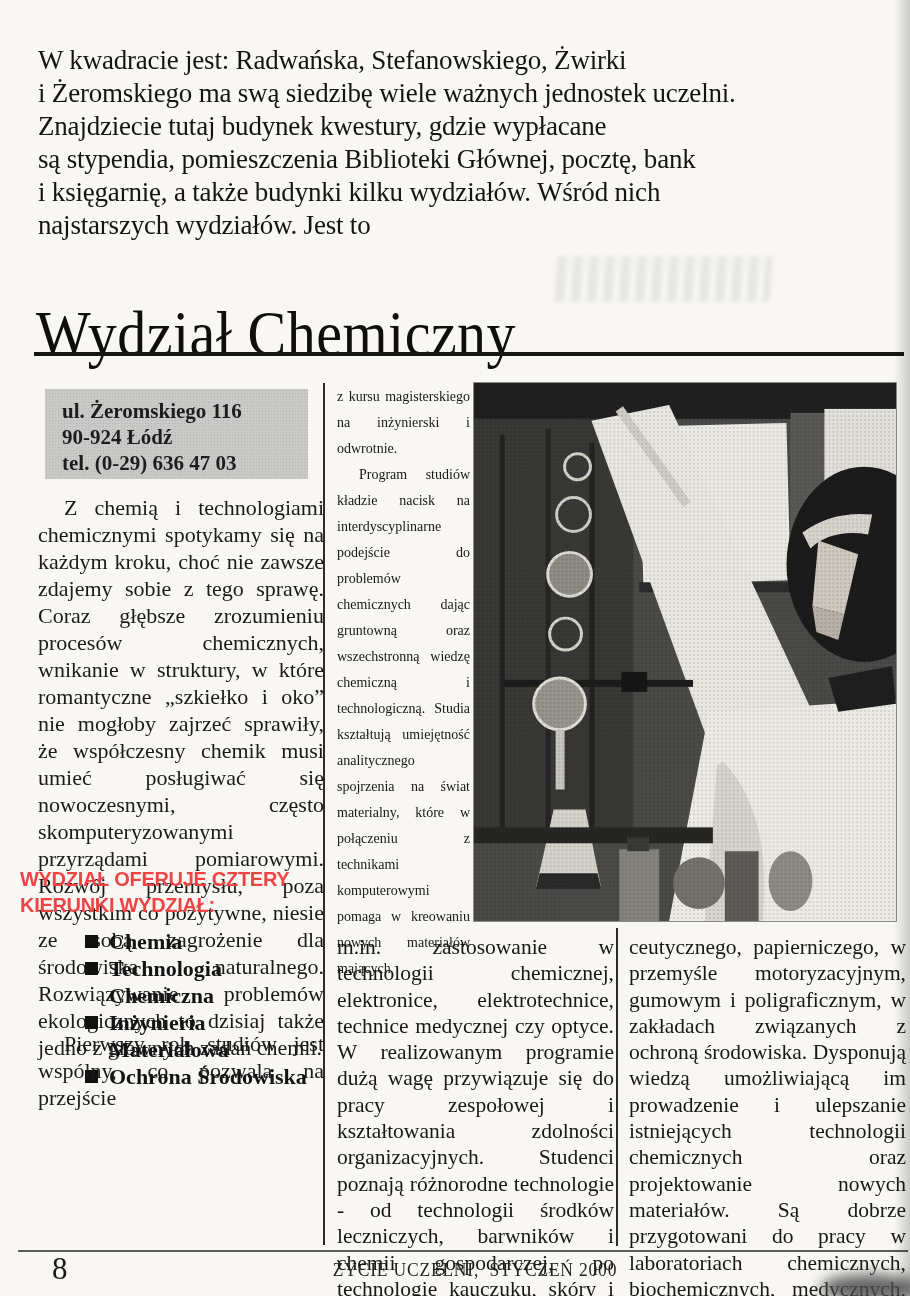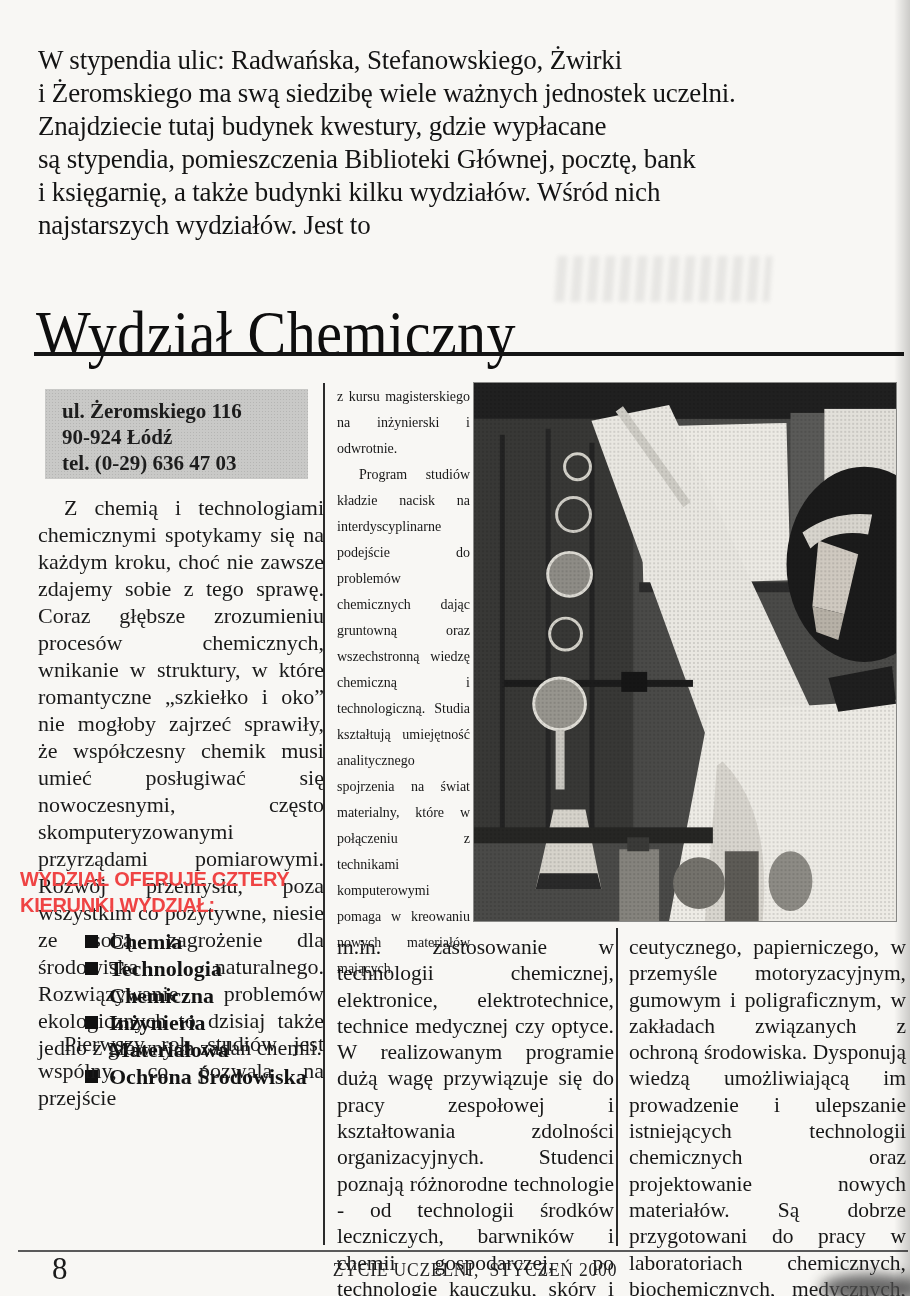--- a/index.html
+++ b/index.html
@@ -87,21 +87,21 @@
     position:absolute;right:-10px;bottom:-6px;width:100px;height:28px;
     background:#4c4c4c;border-radius:50%;filter:blur(7px);opacity:.85;
   }
 </style>
 </head>
 <body>
 
 <div class="page">
 
   <div class="intro body-serif">
-    <div>W stypendia ulic: Radwańska, Stefanowskiego, Żwirki</div>
+    <div>W kwadracie jest: Radwańska, Stefanowskiego, Żwirki</div>
     <div>i Żeromskiego ma swą siedzibę wiele ważnych jednostek uczelni.</div>
     <div>Znajdziecie tutaj budynek kwestury, gdzie wypłacane</div>
     <div>są stypendia, pomieszczenia Biblioteki Głównej, pocztę, bank</div>
     <div>i księgarnię, a także budynki kilku wydziałów. Wśród nich</div>
     <div>najstarszych wydziałów. Jest to</div>
   </div>
 
   <div class="ghost"></div>
 
   <h1 class="headline">Wydział Chemiczny</h1>

